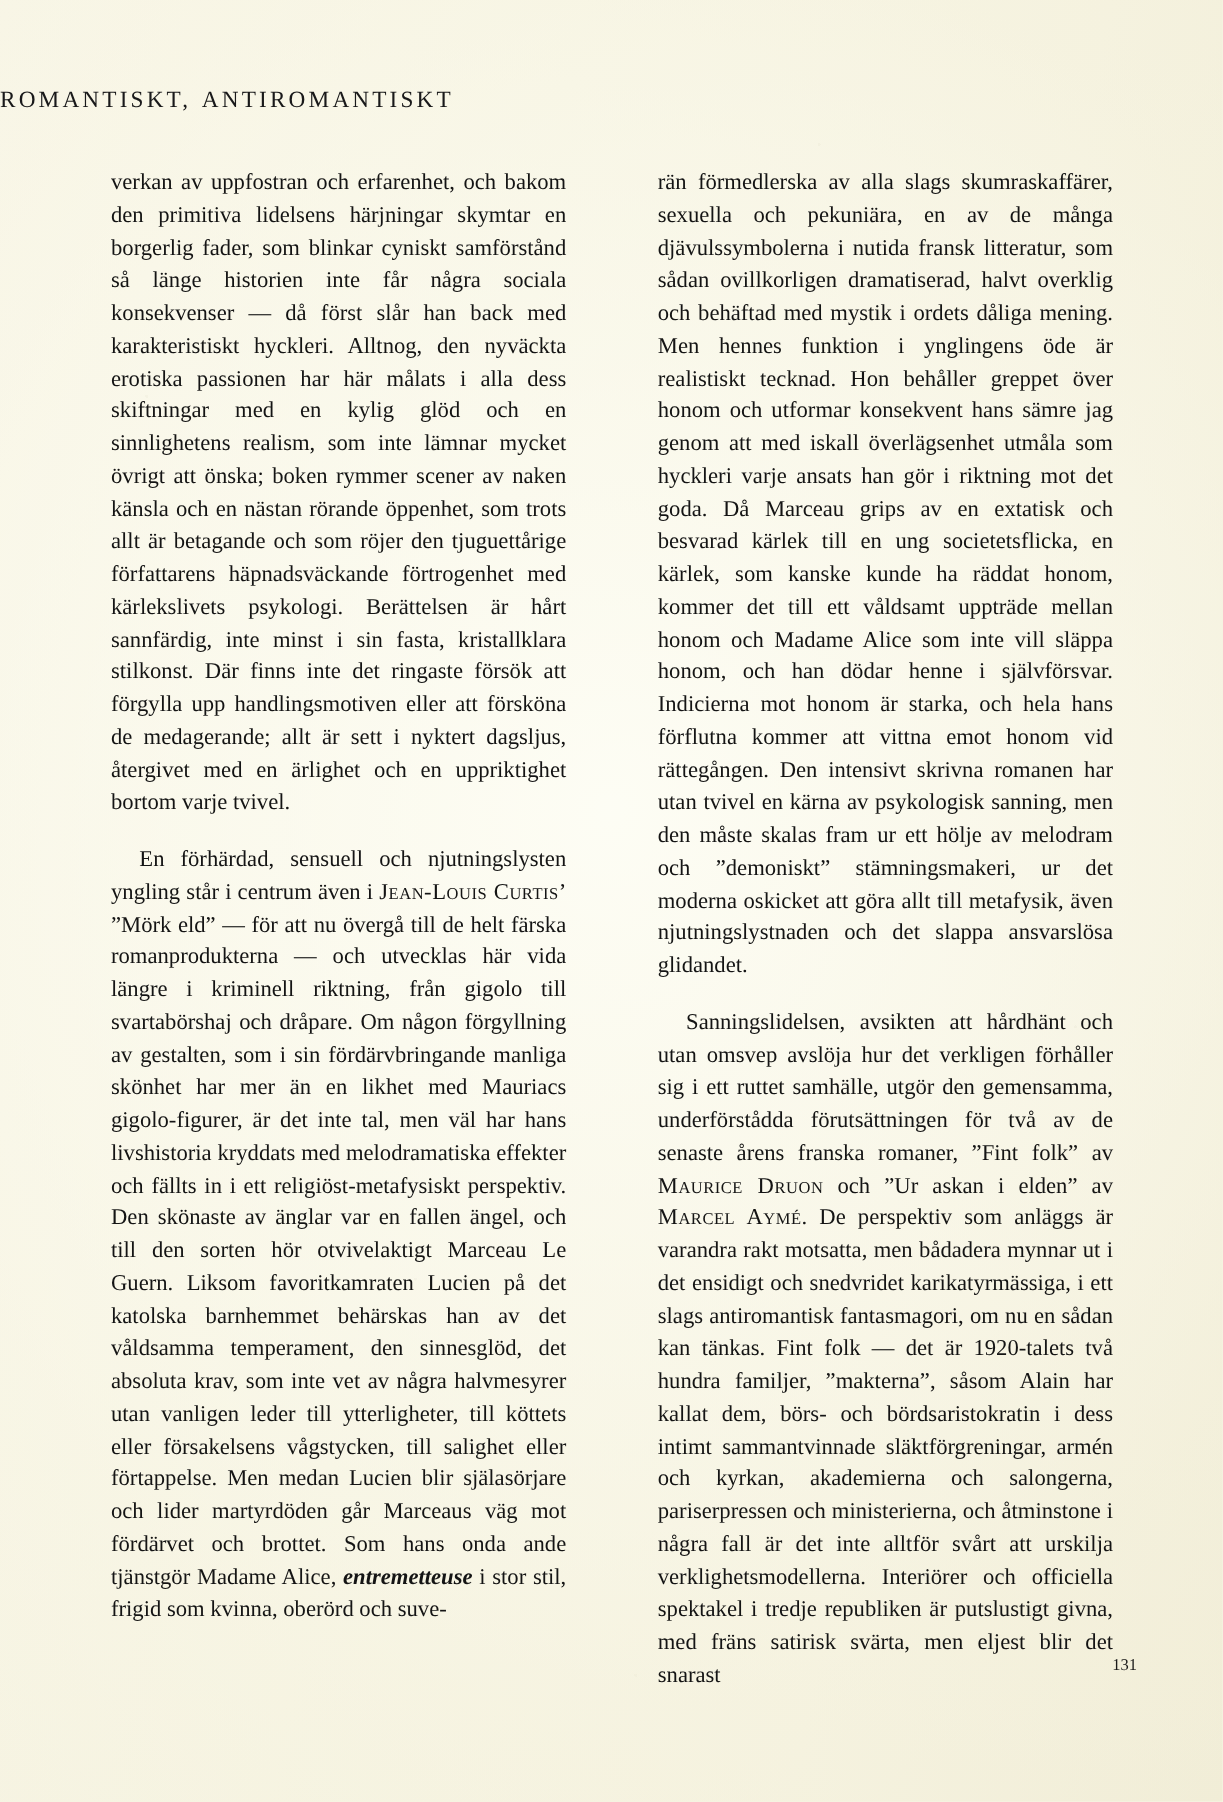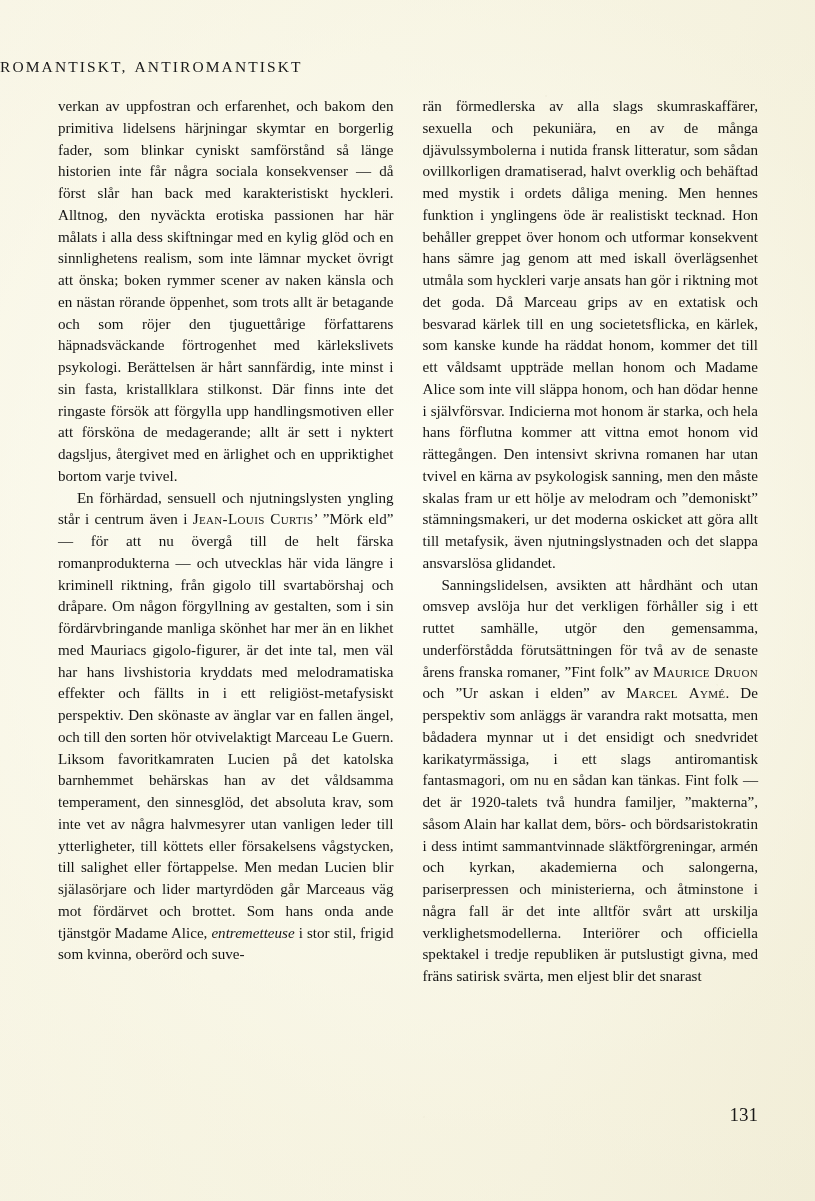--- a/index.html
+++ b/index.html
@@ -55,41 +55,42 @@
   .col {
     width: 336px;
     font-size: 15.1px;
     line-height: 21.75px;
     text-align: justify;
     text-justify: inter-word;
     hyphens: none;
     color: #141414;
   }
   .col p {
-    margin: 0;
+    margin: 16px;
   }
   .col p.indent {
     text-indent: 1.25em;
   }
   .sc {
     font-variant: small-caps;
     letter-spacing: 0.35px;
   }
   .it {
     font-style: italic;
+    font-weight: bold;
   }
 
   
   .folio {
     position: absolute;
     left: 58px;
     width: 700px;
     top: 1104px;
     text-align: right;
-    font-size: 19px;
+    font-size: 11px;
     color: #1a1a19;
   }
 
   
   .grain {
     position: absolute;
     inset: 0;
     pointer-events: none;
     opacity: 0.5;
     background-image:

